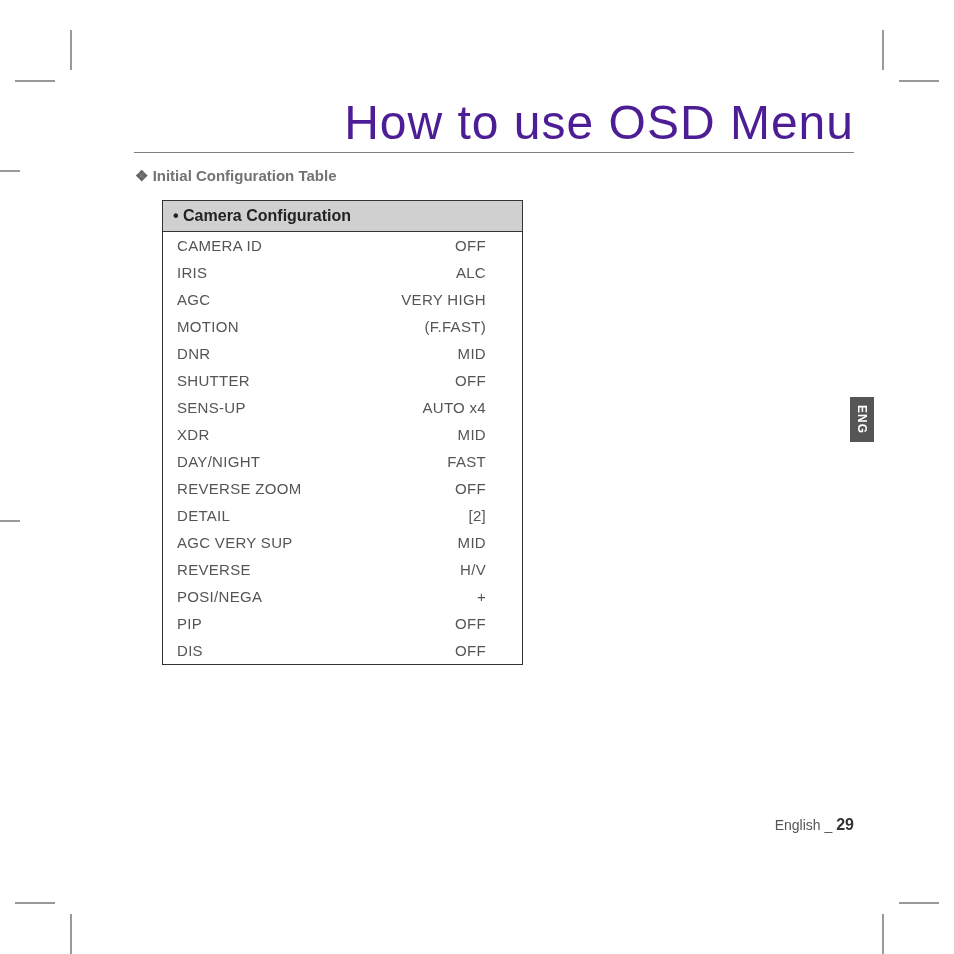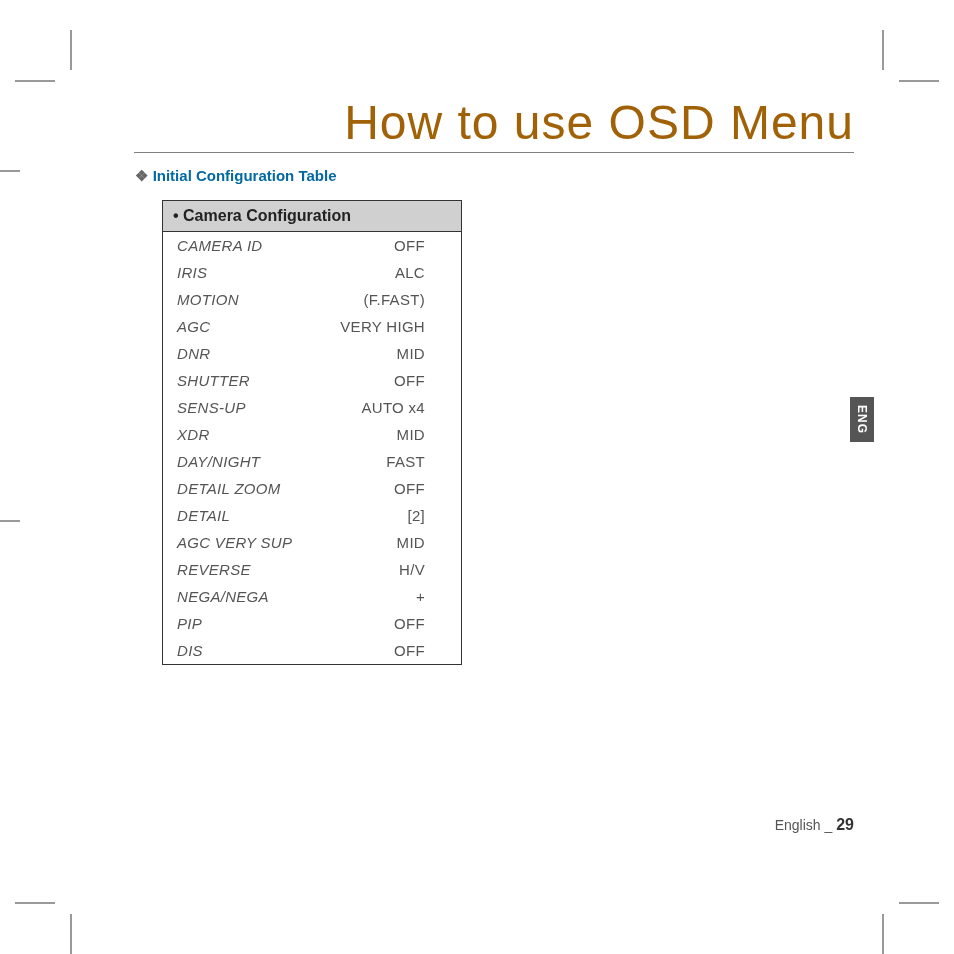--- a/index.html
+++ b/index.html
@@ -130,65 +130,64 @@
       width: 20px;
       height: 2px;
       background: #999;
     }
     .page-title {
       position: absolute;
       top: 95px;
       right: 100px;
       font-size: 48px;
       font-weight: 300;
-      color: #a16207;
+      color: #4c1d95;
       letter-spacing: 1px;
       border-bottom: 1px solid #808080;
       padding-bottom: 2px;
       width: 720px;
       text-align: right;
     }
     .section-header {
       position: absolute;
       top: 167px;
       left: 135px;
       font-size: 15px;
       font-weight: bold;
-      color: #0369a1;
+      color: #737373;
     }
     .section-header::before {
       content: '❖ ';
       color: #666;
     }
     .config-table {
       position: absolute;
       top: 200px;
       left: 162px;
-      width: 300px;
+      width: 361px;
       border: 1px solid #333;
     }
     .table-header {
       background: #d0d0d0;
       padding: 6px 10px;
       font-size: 16px;
       font-weight: bold;
       color: #222;
       border-bottom: 1px solid #333;
     }
     .table-row {
       display: flex;
       justify-content: space-between;
       padding: 5px 12px 5px 14px;
       font-size: 15px;
       color: #555;
       letter-spacing: 0.3px;
     }
     .table-row .label {
       font-weight: normal;
-      font-style: italic;
     }
     .table-row .value {
       font-weight: normal;
       text-align: right;
       padding-right: 24px;
     }
     .lang-tab {
       position: absolute;
       top: 397px;
       right: 80px;
@@ -231,65 +230,65 @@
   <div class="table-header">• Camera Configuration</div>
   <div class="table-row">
       <span class="label">CAMERA ID</span>
       <span class="value">OFF</span>
     </div>
   <div class="table-row">
       <span class="label">IRIS</span>
       <span class="value">ALC</span>
     </div>
   <div class="table-row">
+      <span class="label">AGC</span>
+      <span class="value">VERY HIGH</span>
+    </div>
+  <div class="table-row">
       <span class="label">MOTION</span>
       <span class="value">(F.FAST)</span>
     </div>
   <div class="table-row">
-      <span class="label">AGC</span>
-      <span class="value">VERY HIGH</span>
-    </div>
-  <div class="table-row">
       <span class="label">DNR</span>
       <span class="value">MID</span>
     </div>
   <div class="table-row">
       <span class="label">SHUTTER</span>
       <span class="value">OFF</span>
     </div>
   <div class="table-row">
       <span class="label">SENS-UP</span>
       <span class="value">AUTO x4</span>
     </div>
   <div class="table-row">
       <span class="label">XDR</span>
       <span class="value">MID</span>
     </div>
   <div class="table-row">
       <span class="label">DAY/NIGHT</span>
       <span class="value">FAST</span>
     </div>
   <div class="table-row">
-      <span class="label">DETAIL ZOOM</span>
+      <span class="label">REVERSE ZOOM</span>
       <span class="value">OFF</span>
     </div>
   <div class="table-row">
       <span class="label">DETAIL</span>
       <span class="value">[2]</span>
     </div>
   <div class="table-row">
       <span class="label">AGC VERY SUP</span>
       <span class="value">MID</span>
     </div>
   <div class="table-row">
       <span class="label">REVERSE</span>
       <span class="value">H/V</span>
     </div>
   <div class="table-row">
-      <span class="label">NEGA/NEGA</span>
+      <span class="label">POSI/NEGA</span>
       <span class="value">+</span>
     </div>
   <div class="table-row">
       <span class="label">PIP</span>
       <span class="value">OFF</span>
     </div>
   <div class="table-row">
       <span class="label">DIS</span>
       <span class="value">OFF</span>
     </div>

